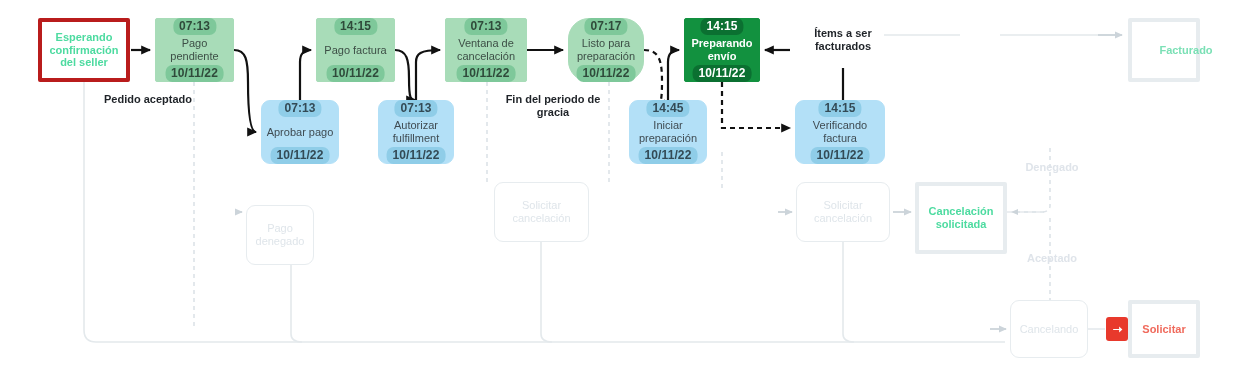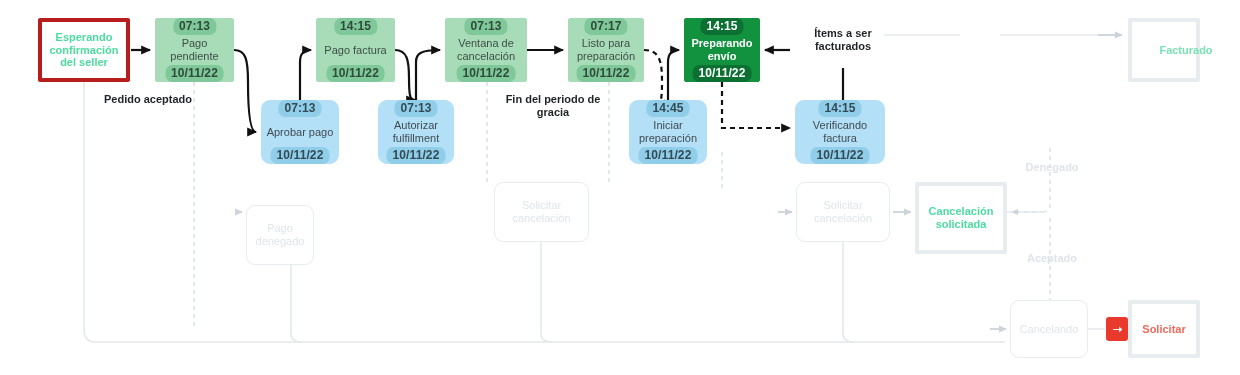--- a/index.html
+++ b/index.html
@@ -131,21 +131,21 @@
     <span class="lbl">Pago factura</span>
     <span class="badge bot">10/11/22</span>
   </div>
 
   <div class="node gstate" style="left:445px;top:18px;width:82px;height:64px;">
     <span class="badge top">07:13</span>
     <span class="lbl">Ventana de cancelación</span>
     <span class="badge bot">10/11/22</span>
   </div>
 
-  <div class="node gstate" style="left:568px;top:18px;width:76px;height:64px;">
+  <div class="node gstate" style="left:568px;top:18px;width:76px;height:64px;border-radius:21px;">
     <span class="badge top">07:17</span>
     <span class="lbl">Listo para preparación</span>
     <span class="badge bot">10/11/22</span>
   </div>
 
   <div class="node gactive" style="left:684px;top:18px;width:76px;height:64px;">
     <span class="badge top">14:15</span>
     <span class="lbl">Preparando envío</span>
     <span class="badge bot">10/11/22</span>
   </div>

